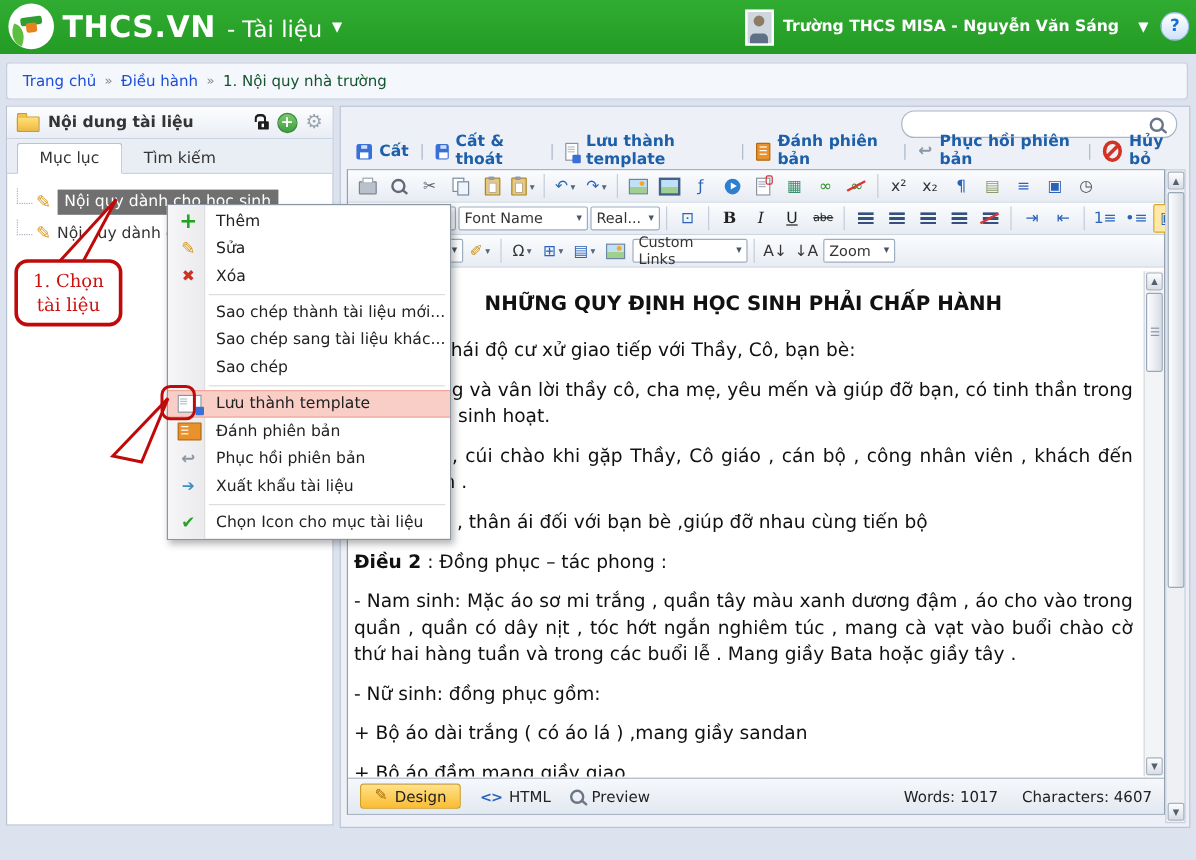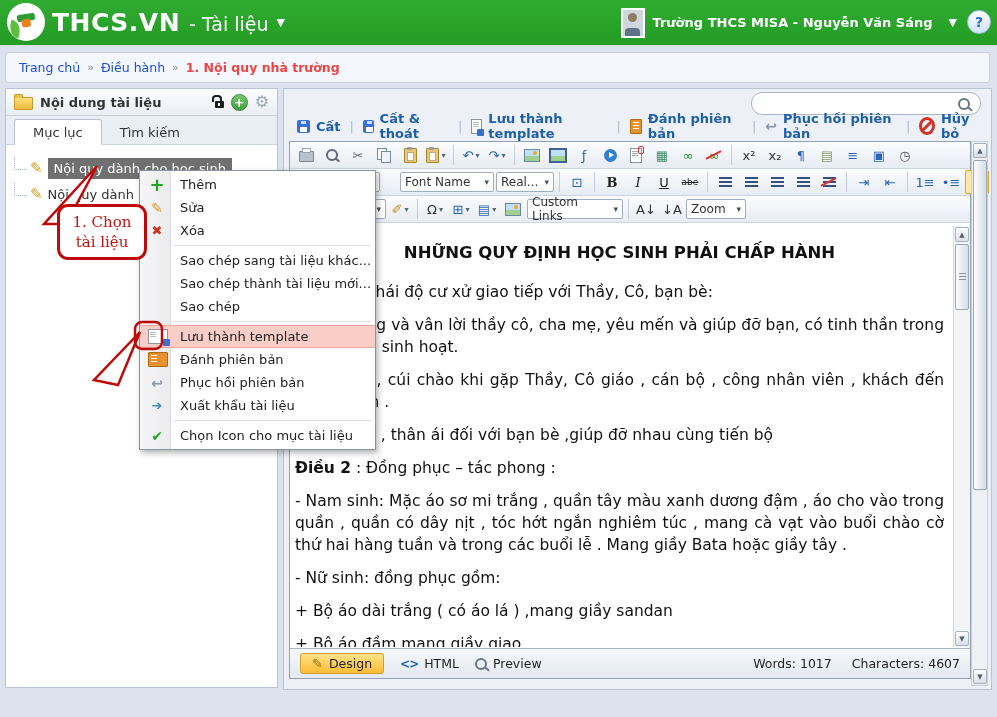--- a/index.html
+++ b/index.html
@@ -17,21 +17,21 @@
   .hdr-caret{color:#fff;font-size:11px;margin-left:8px;align-self:center;}
   .user-box{position:absolute;right:40px;top:0;height:45px;display:flex;align-items:center;gap:8px;color:#fff;font-size:13px;font-weight:bold;}
   .avatar{width:20px;height:26px;background:#cfd6dd;border:2px solid #fff;position:relative;}
   .avatar::before{content:"";position:absolute;left:5px;top:3px;width:9px;height:9px;background:#8d7b63;border-radius:50%;}
   .avatar::after{content:"";position:absolute;left:2px;bottom:0;width:15px;height:8px;background:#5f7186;border-radius:4px 4px 0 0;}
   .help-btn{position:absolute;right:6px;top:10px;width:22px;height:22px;border-radius:50%;background:linear-gradient(#ffffff,#cfe2f8);border:1px solid #9cc0e8;color:#1b6fd0;font-weight:bold;font-size:14px;text-align:center;line-height:22px;}
 
   
   .bc-band{position:absolute;left:5px;top:52px;width:985px;height:31px;background:#f4f7fb;border:1px solid #c5cfdd;border-radius:3px;display:flex;align-items:center;padding-left:13px;box-sizing:border-box;font-size:12.5px;}
   .bc-link{color:#1d4ed8;}
-  .bc-current{color:#ef4444;font-weight:bold;}
+  .bc-current{color:#14532d;}
   .bc-sep{color:#888;margin:0 7px;font-size:11px;}
 
   
   .sidebar{position:absolute;left:5px;top:88px;width:273px;height:600px;background:#fff;border:1px solid #b9c3d3;box-sizing:border-box;}
   .sb-header{height:26px;background:linear-gradient(#fcfdfe,#e9eef5);border-bottom:1px solid #c9d2de;display:flex;align-items:center;padding:0 8px;gap:7px;}
   .ico-folder{width:17px;height:11px;background:linear-gradient(#ffe07a,#f0b93c);border:1px solid #c89a28;border-radius:1px;position:relative;margin-top:2px;flex:none;}
   .ico-folder::before{content:"";position:absolute;left:-1px;top:-4px;width:7px;height:3px;background:#f0c34e;border:1px solid #c89a28;border-bottom:none;border-radius:2px 2px 0 0;}
   .sb-title{font-size:13px;font-weight:bold;color:#333;flex:1;}
   .ico-lock{width:9px;height:7px;background:#1c1c1c;border-radius:1px;position:relative;margin-top:5px;flex:none;}
   .ico-lock::before{content:"";position:absolute;left:-3px;top:-6px;width:6px;height:5px;border:2px solid #1c1c1c;border-bottom:none;border-radius:4px 4px 0 0;}
@@ -43,21 +43,21 @@
   .tab.active{background:#fff;border:1px solid #b9c3d3;border-bottom:1px solid #fff;border-radius:3px 3px 0 0;margin-bottom:-1px;}
   .sb-tree{padding-top:10px;}
   .tree-row{height:26px;display:flex;align-items:center;padding-left:8px;font-size:13px;color:#333;}
   .tree-elbow{width:12px;height:12px;border-left:1px dotted #a8b2bf;border-bottom:1px dotted #a8b2bf;margin:-10px 3px 0 0;flex:none;}
   .tree-pencil{color:#d79b23;font-size:15px;margin-right:5px;flex:none;}
   .tree-label{white-space:nowrap;}
   .tree-label.selected{background:#707070;color:#fff;padding:3px 6px;}
 
   
   .callout{position:absolute;border:3px solid #c00a0a;border-radius:11px;background:#fff;color:#cc1111;font-family:"DejaVu Serif",serif;text-align:center;z-index:60;font-size:15px;line-height:20px;padding:5px 4px;}
-  #callout1{left:12px;top:204px;width:76px;margin-left:45px;}
+  #callout1{left:12px;top:216px;width:76px;}
   #callout2{left:8px;top:377px;width:120px;}
   #tails{position:absolute;left:0;top:0;width:997px;height:717px;z-index:58;pointer-events:none;}
 
   
   .main{position:absolute;left:283px;top:88px;width:709px;height:602px;background:#edf1f7;border:1px solid #b9c3d3;box-sizing:border-box;}
   .search-box{position:absolute;right:10px;top:3px;width:228px;height:21px;background:#fff;border:1px solid #a9b6c9;border-radius:11px;display:flex;align-items:center;}
   .search-input{flex:1;border:none;outline:none;background:transparent;height:15px;margin-left:10px;font-size:12px;}
   .css-mag{width:8px;height:8px;border:2px solid #6a7686;border-radius:50%;position:relative;margin-right:10px;flex:none;}
   .css-mag::after{content:"";position:absolute;width:6px;height:2px;background:#6a7686;transform:rotate(40deg);right:-5px;bottom:-2px;border-radius:1px;}
 
@@ -312,21 +312,21 @@
           </span>
           <span class="tbi">
             <span class="g" style="color: rgb(85, 85, 85);">◷</span>
           </span>
         </div>
       <div class="tb-row">
           <div class="tb-dd" style="width: 86px;">
             <span class="dd-label"></span>
             <span class="dd-arr">▾</span>
           </div>
-          <div class="tb-dd" style="width: 94px; margin-left: 18px;">
+          <div class="tb-dd" style="width: 108px;">
             <span class="dd-label">Font Name</span>
             <span class="dd-arr">▾</span>
           </div>
           <div class="tb-dd" style="width: 58px;">
             <span class="dd-label">Real...</span>
             <span class="dd-arr">▾</span>
           </div>
           <span class="tb-sep"></span>
           <span class="tbi">
             <span class="g" style="color: rgb(42, 99, 184);">⊡</span>
@@ -473,24 +473,24 @@
       <div class="cm-item">
         <span class="cm-ico " style="color: rgb(215, 155, 35); font-size: 14px;">✎</span>
         <span class="cm-label">Sửa</span>
       </div>
       <div class="cm-item">
         <span class="cm-ico " style="color: rgb(204, 51, 34); font-size: 13px; font-weight: bold;">✖</span>
         <span class="cm-label">Xóa</span>
       </div>
       <div class="cm-sep"></div>
       <div class="cm-item">
+        <span class="cm-label">Sao chép thành tài liệu mới...</span>
+      </div>
+      <div class="cm-item">
         <span class="cm-label">Sao chép sang tài liệu khác...</span>
-      </div>
-      <div class="cm-item">
-        <span class="cm-label">Sao chép thành tài liệu mới...</span>
       </div>
       <div class="cm-item">
         <span class="cm-label">Sao chép</span>
       </div>
       <div class="cm-sep"></div>
       <div class="cm-item hl">
         <span class="cm-ico ai-template"></span>
         <span class="cm-label">Lưu thành template</span>
       </div>
       <div class="cm-item">

